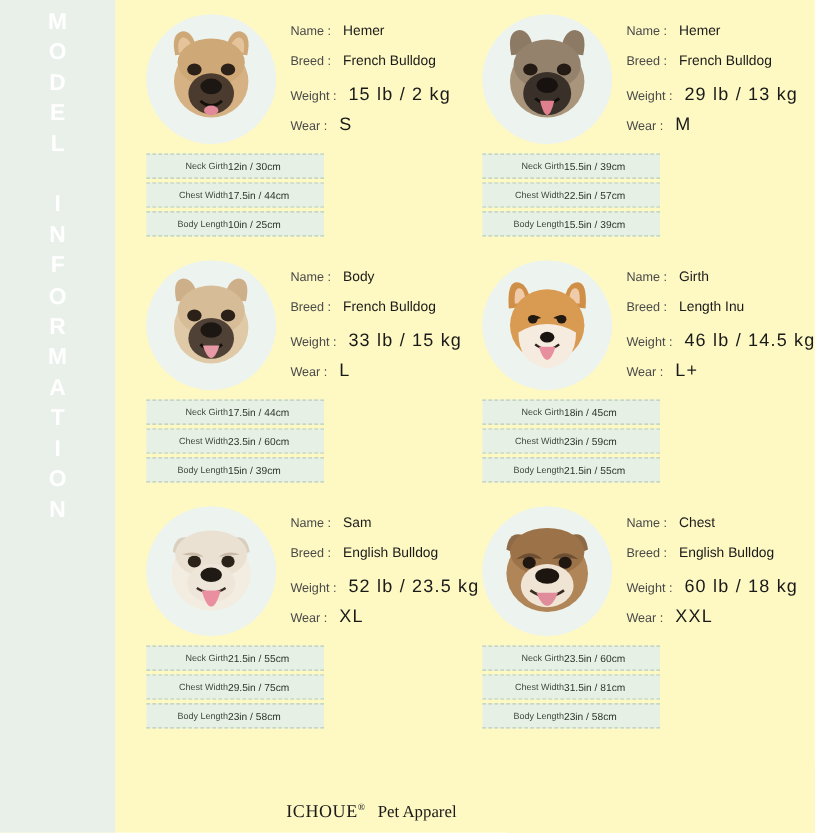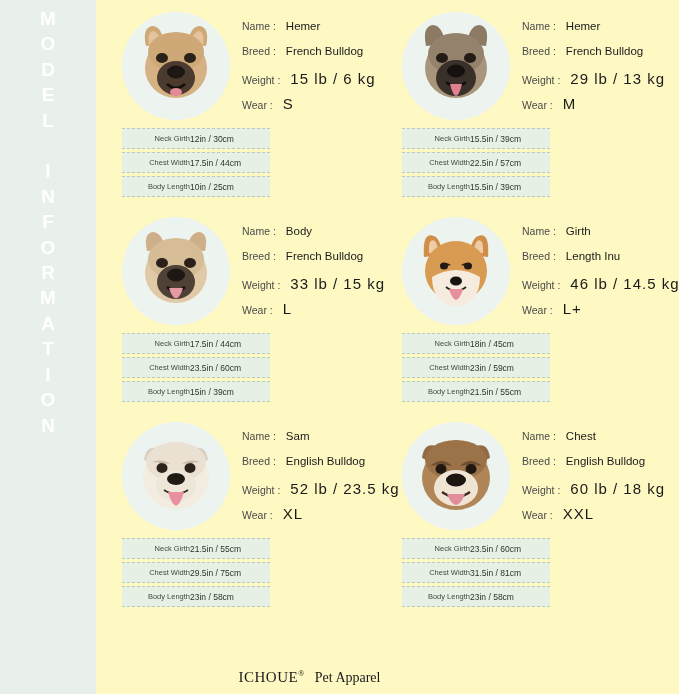--- a/index.html
+++ b/index.html
@@ -208,21 +208,21 @@
             <div class="info-line">
                 <span class="lbl">Name :</span>
                 <span class="val">Hemer</span>
               </div>
             <div class="info-line">
                 <span class="lbl">Breed :</span>
                 <span class="val">French Bulldog</span>
               </div>
             <div class="info-line">
                 <span class="lbl">Weight :</span>
-                <span class="val big">15 lb / 6 kg</span>
+                <span class="val big">15 lb / 2 kg</span>
               </div>
             <div class="info-line">
                 <span class="lbl">Wear :</span>
                 <span class="val big">S</span>
               </div>
           </div>
         </div>
         <div class="meas">
           <div class="meas-row">
               <span class="meas-name">Neck Girth</span>

